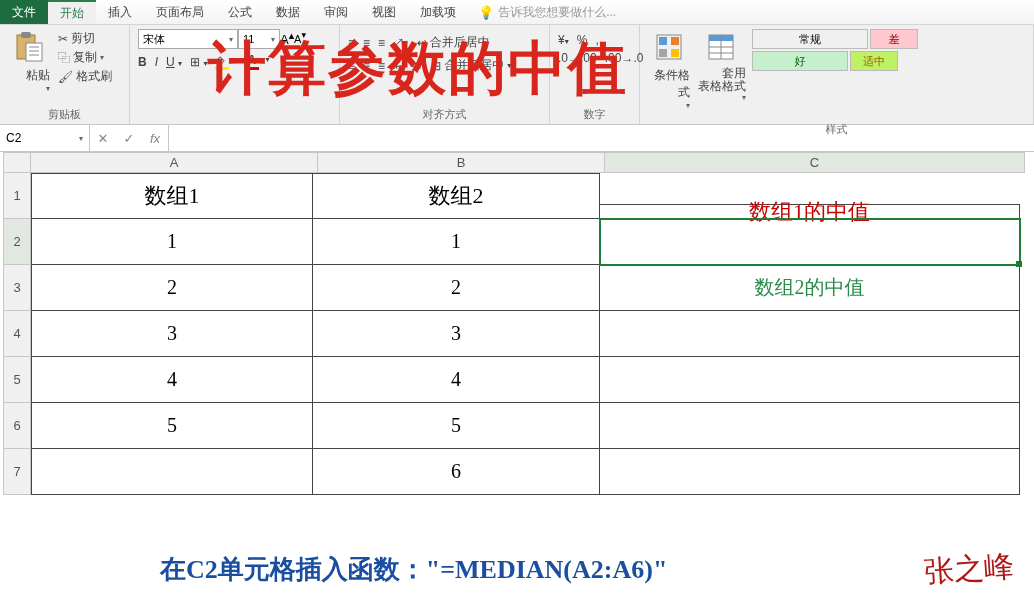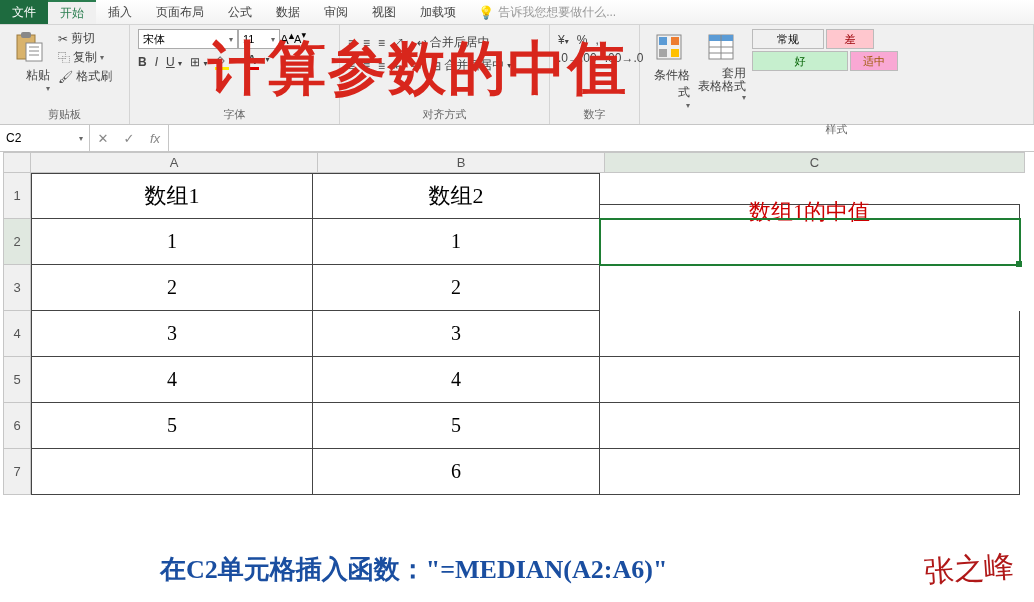--- a/index.html
+++ b/index.html
@@ -126,21 +126,20 @@
       </div>
       <div class="btnrow">
         <span><b>B</b></span>
         <span><i>I</i></span>
         <span><u>U</u> <span class="tri">▾</span></span>
         <span>⊞ <span class="tri">▾</span></span>
         <span style="position:relative"><span>◇</span><span style="display:block;height:3px;background:#ffeb00;width:14px"></span><span class="tri" style="position:absolute;right:-10px;top:2px">▾</span></span>
         <span style="margin-left:10px;position:relative"><b>A</b><span style="display:block;height:3px;background:#d00;width:12px"></span><span class="tri" style="position:absolute;right:-10px;top:2px">▾</span></span>
       </div>
     </div>
-    <div class="group-label">字体</div>
   </div>
 
   <div class="group" style="width:210px">
     <div>
       <div class="btnrow">
         <span>≡</span>
         <span>≡</span>
         <span>≡</span>
         <span>⤢<span class="tri">▾</span></span>
         <span class="smallbtn">
@@ -203,26 +202,26 @@
               <line x1="2" y1="20" x2="26" y2="20" stroke="#888"></line>
               <line x1="14" y1="2" x2="14" y2="26" stroke="#888"></line>
             </svg>
           </div>
         <div style="white-space:pre-line;line-height:1.1">套用
 表格格式</div>
           <div class="tri">▾</div>
       </div>
       <div style="display:flex;flex-direction:column;gap:2px">
         <div style="display:flex;gap:2px">
-          <div class="stylecell" style="width:72px">常规</div>
+          <div class="stylecell" style="width:116px">常规</div>
           <div class="stylecell" style="background:#ffc7ce;color:#9c0006">差</div>
         </div>
         <div style="display:flex;gap:2px">
           <div class="stylecell" style="width:96px;background:#c6efce;color:#006100">好</div>
-          <div class="stylecell" style="background:#f9a8d4;color:#9c5700">适中</div>
+          <div class="stylecell" style="background:#bef264;color:#9c5700">适中</div>
         </div>
       </div>
     </div>
     <div class="group-label">样式</div>
   </div>
 </div>
 
 <div class="formulabar">
   <div class="namebox">
       <span>C2</span>
@@ -253,20 +252,21 @@
     <div class="r">
       <div class="rh" style="background:#e0e8e0">2</div>
       <div class="cell A">1</div>
       <div class="cell B">1</div>
       <div class="cell C selcell"></div>
     </div>
     <div class="r">
       <div class="rh">3</div>
       <div class="cell A">2</div>
       <div class="cell B">2</div>
+      <div class="cell C cgrn">数组2的中值</div>
     </div>
     <div class="r">
       <div class="rh">4</div>
       <div class="cell A">3</div>
       <div class="cell B">3</div>
       <div class="cell C"></div>
     </div>
     <div class="r">
       <div class="rh">5</div>
       <div class="cell A">4</div>

